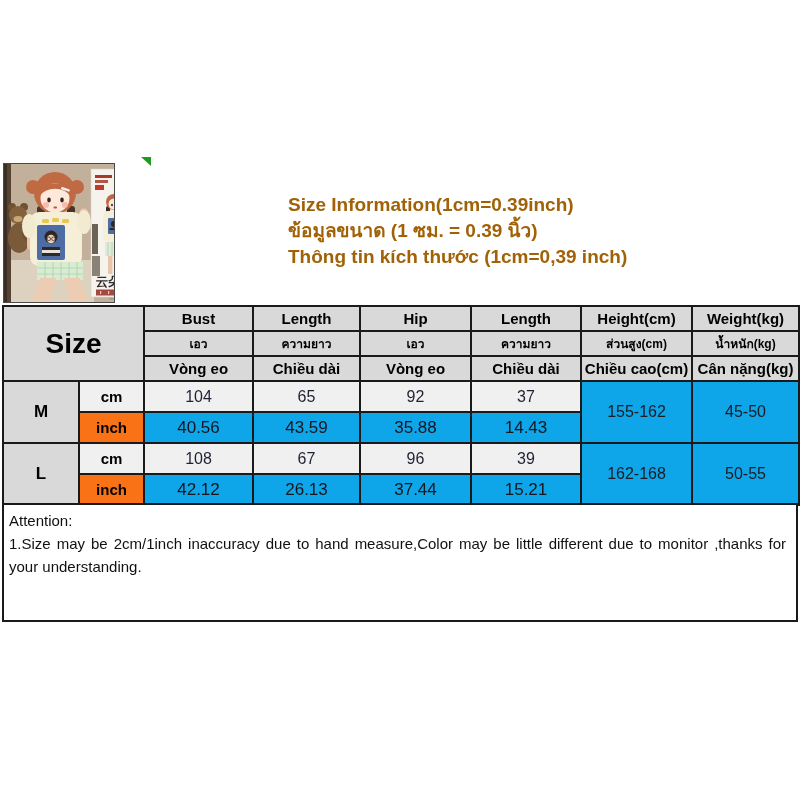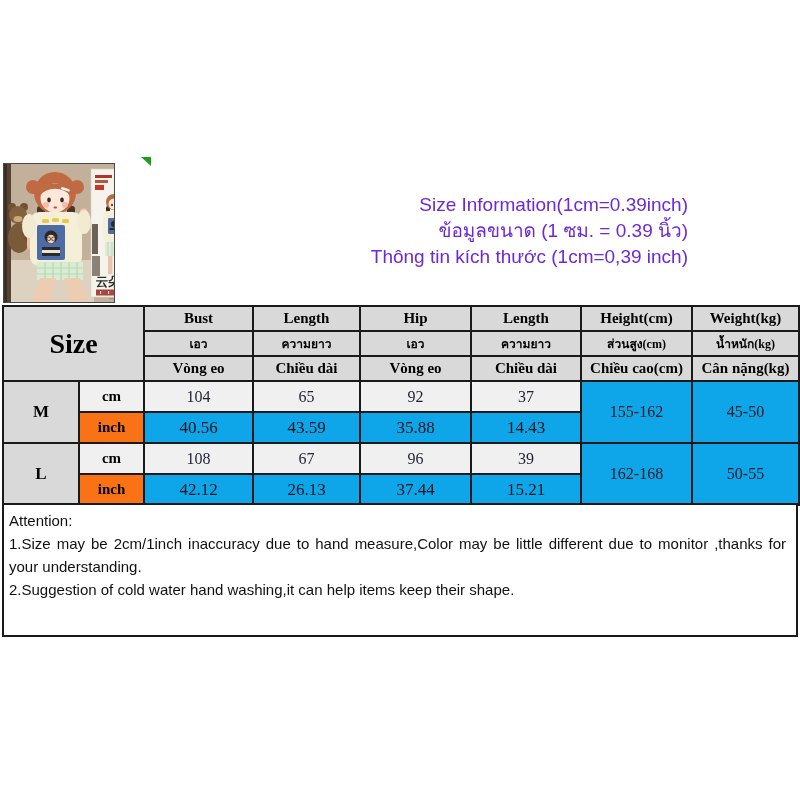--- a/index.html
+++ b/index.html
@@ -6,44 +6,44 @@
   body { background:#ffffff; font-family:"Liberation Sans","DejaVu Sans",sans-serif; }
   .canvas { position:relative; width:800px; height:800px; background:#ffffff; overflow:hidden; }
 
   
   .photo { position:absolute; left:3px; top:163px; width:112px; height:140px;
            border:1px solid #4a4a4a; background:#c3b29c; overflow:hidden; }
   .corner-tri { position:absolute; left:141px; top:157px; width:10px; height:9px;
                 background:#1d9c1d; clip-path:polygon(0 0,100% 0,100% 100%); }
 
   
-  .title-block { position:absolute; left:288px; top:192px; width:400px; text-align:right;
-                 font-weight:normal; color:#6d28d9; }
+  .title-block { position:absolute; left:288px; top:192px; width:400px; text-align:left;
+                 font-weight:bold; color:#a16207; }
   .title-line { font-size:19px; line-height:26px; white-space:nowrap; }
 
   
   table.size-table { position:absolute; left:2px; top:305px; width:796px; height:200px;
                      border-collapse:collapse; table-layout:fixed; }
   .size-table td, .size-table th { border:2px solid #1a1a1a; text-align:center;
-                                   vertical-align:middle; overflow:hidden; padding:0;font-family:Liberation Serif, serif; }
+                                   vertical-align:middle; overflow:hidden; padding:0; }
   .size-table tr.hrow { height:25px; }
   .size-table tr.drow { height:31px; }
   th.cell-size   { background:#d9d9d9; font-size:28px; font-weight:bold; color:#000; }
   th.hdr-en      { background:#d9d9d9; font-size:15px; font-weight:bold; color:#000; }
   th.hdr-th      { background:#d9d9d9; font-size:12px; font-weight:bold; color:#000; }
   th.hdr-vi      { background:#d9d9d9; font-size:15px; font-weight:bold; color:#000; white-space:nowrap; }
   td.size-letter { background:#d9d9d9; font-size:17px; font-weight:bold; color:#000; }
   td.unit-cm     { background:#f0f0f0; font-size:15px; font-weight:bold; color:#000; }
   td.unit-inch   { background:#f97316; font-size:15px; font-weight:bold; color:#000; }
   td.num-cm      { background:#f0f0f0; font-size:16px; color:#1f2233;border-radius:6px; }
   td.num-inch    { background:#0ea5e9; font-size:17px; color:#16161e; }
   td.range       { background:#0ea5e9; font-size:16px; color:#1c1c24; }
 
   
-  .attention { position:absolute; left:2px; top:503px; width:796px; height:134px;
+  .attention { position:absolute; left:2px; top:503px; width:796px; height:119px;
                border:2px solid #1a1a1a; background:#ffffff; padding:4px 10px 0 5px;
                font-size:15px; color:#111; line-height:23px; }
   .attention .just { text-align:justify; }
 </style>
 </head>
 <body>
 
 <div class="canvas">
 
   <div class="photo">
@@ -225,16 +225,15 @@
         <td class="num-inch">26.13</td>
         <td class="num-inch">37.44</td>
         <td class="num-inch">15.21</td>
       </tr>
     </tbody>
   </table>
 
   <div class="attention">
     <div>Attention:</div>
     <div class="just">1.Size may be 2cm/1inch inaccuracy due to hand measure,Color may be little different due to monitor ,thanks for your understanding.</div>
-    <div>2.Suggestion of cold water hand washing,it can help items keep their shape.</div>
   </div>
 
 </div>
 
 </body></html>

